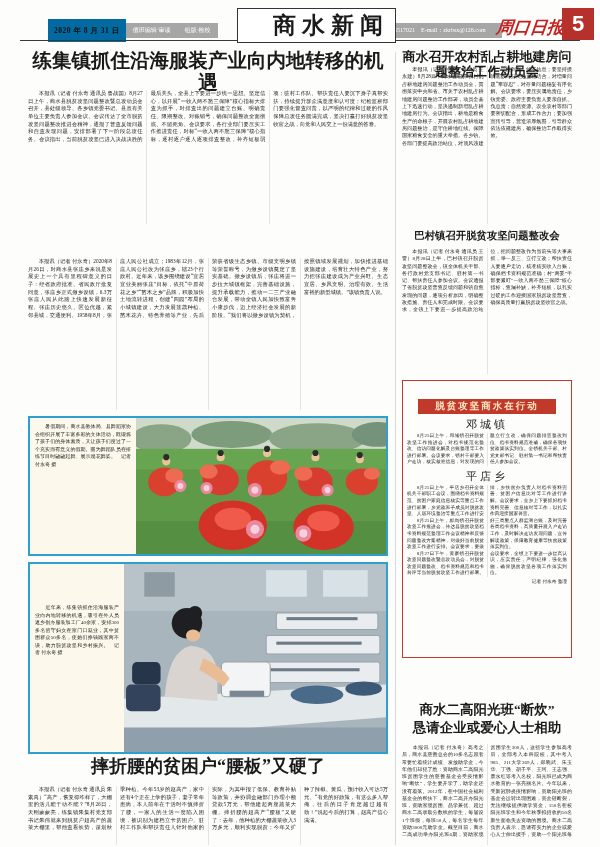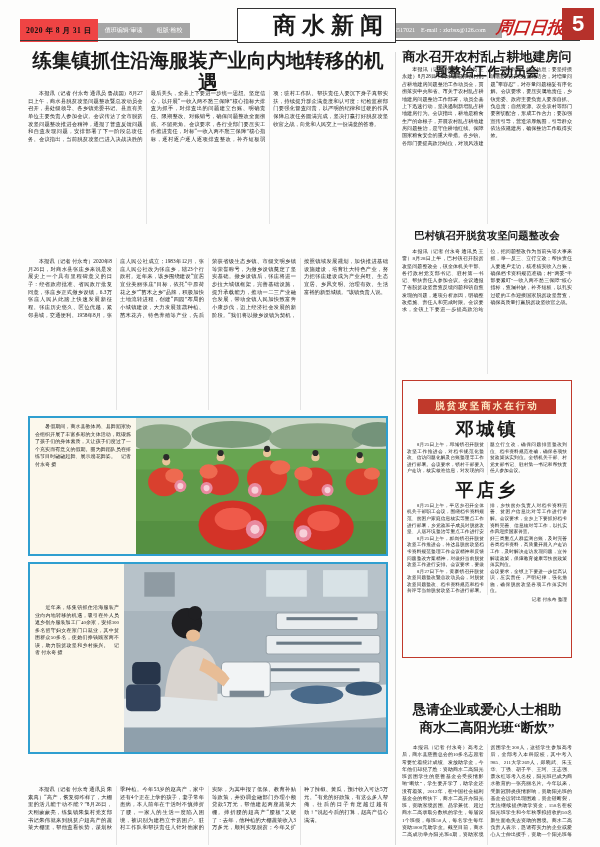--- a/index.html
+++ b/index.html
@@ -1,21 +1,21 @@
 <!DOCTYPE html>
 <html><head>
 <meta charset="utf-8">
 <style>
   html,body{margin:0;padding:0;background:#ffffff;}
   .page{position:relative;width:600px;height:847px;background:#fdfdfc;overflow:hidden;
         font-family:"Liberation Serif","DejaVu Serif",serif;color:#1a1a1a;}
   
   .hdr-bar{position:absolute;height:15px;display:flex;align-items:center;font-size:6px;}
   .bar-left{left:20px;top:23px;width:215px;}
-  .date-seg{background:#ef4444;color:#111;padding:6px 6px;height:11px;line-height:11px;font-size:7.5px;font-weight:bold;letter-spacing:.5px;}
+  .date-seg{background:#0369a1;color:#111;padding:6px 6px;height:11px;line-height:11px;font-size:7.5px;font-weight:bold;letter-spacing:.5px;margin-left:28px;}
   .cred-seg{background:#a6a6a6;color:#fff;padding:2px 7px;height:11px;line-height:11px;white-space:nowrap;}
   .bar-right{left:370px;top:23px;width:120px;background:#a6a6a6;color:#fff;padding:0 6px;height:15px;white-space:nowrap;overflow:hidden;}
   .hdr-rule{position:absolute;left:20px;right:20px;top:40px;border-top:1.5px solid #3a3a3a;}
   .edition-box{position:absolute;left:237px;top:8px;width:128px;height:33px;background:#fff;
                border:1.5px solid #333;display:flex;align-items:center;justify-content:center;
                font-size:23px;letter-spacing:6px;font-weight:600;z-index:3;padding-left:29px;}
   .masthead{position:absolute;left:496px;top:16px;width:62px;color:#c5201f;font-size:17px;
             font-weight:900;font-style:italic;letter-spacing:0px;transform:skewX(-6deg);white-space:nowrap;z-index:3;}
   .pagenum{position:absolute;left:562px;top:8px;width:32px;height:32px;background:#b6312b;color:#fff;
            display:flex;align-items:center;justify-content:center;font-size:22px;font-weight:bold;
@@ -26,21 +26,21 @@
   .body-txt{font-size:5.3px;line-height:1.45;text-align:justify;overflow:hidden;color:#222;}
   .col2{column-count:2;column-gap:7px;column-rule:1px solid #e4e4e4;}
   .col3{column-count:3;column-gap:8px;column-rule:1px solid #e4e4e4;}
   .col4{column-count:4;column-gap:8px;column-rule:1px solid #e4e4e4;}
   .vdivider{position:absolute;left:395px;top:52px;height:793px;border-left:1px solid #d9d9d9;}
   
   .action-box{position:absolute;left:402px;top:380px;width:170px;height:278px;
               border:1.5px solid #c0392b;box-sizing:border-box;padding:15px 4px;overflow:hidden;}
   .banner{margin:3px auto 1px;width:138px;height:15px;background:#c0392b;color:#ffe9c4;
           font-size:9.5px;font-weight:bold;display:flex;align-items:center;justify-content:center;letter-spacing:2px;}
-  .town-name{text-align:center;font-size:18px;font-weight:700;letter-spacing:3px;margin:3px 0 1px;}
+  .town-name{text-align:center;font-size:11px;font-weight:400;letter-spacing:3px;margin:3px 0 1px;}
   .town-body{font-size:4.7px;line-height:1.4;text-align:justify;}
   .box-credit{font-size:4.7px;text-align:right;margin-top:1px;}
   
   .photo-block{position:absolute;left:28px;width:360px;border:2px solid #2f9fd0;box-sizing:border-box;
                display:flex;background:#fcf8ec;}
   .caption{font-size:5px;line-height:1.5;text-align:justify;padding:5px 5px;color:#222;box-sizing:border-box;}
   .photo{flex:1;display:block;}
   .photo svg{display:block;width:100%;height:100%;}
   
   .yg-title{font-size:13.5px;font-weight:900;text-align:center;line-height:1.35;}
@@ -187,21 +187,22 @@
           <rect x="2" y="118" width="34" height="26" rx="5"></rect>
           <rect x="8" y="96" width="28" height="22" rx="5" fill="#27354a"></rect>
         </g>
         <ellipse cx="190" cy="128" rx="26" ry="9" fill="#4a6a8a"></ellipse>
         <ellipse cx="236" cy="122" rx="18" ry="7" fill="#3c5a78"></ellipse>
         <rect x="0" y="160" width="258" height="24" fill="#8fa0ac"></rect>
       </svg>
     </div>
   </div>
 
+  <div class="abs headline" style="left:28px;top:756px;width:360px;font-size:18px;">摔折腰的贫困户“腰板”又硬了</div>
   <div class="abs body-txt col4" style="left:28px;top:786px;width:360px;height:59px;">　　本报讯（记者 付永奇 通讯员 朱素真）“高产，恢复得咋样了，大棚里的活儿能干动不能？”8月26日，天刚蒙蒙亮，练集镇朱集村党支部书记朱伟就来到脱贫户赵高产的蔬菜大棚里，帮他查看长势，谋划秋季种植。今年53岁的赵高产，家中还有4个正在上学的孩子，妻子常年患病，本人前年在干活时不慎摔折了腰，一家人的生活一度陷入困境，被识别为建档立卡贫困户。驻村工作队和帮扶责任人针对他家的实际，为其申报了低保、教育补贴等政策，并协调金融部门办理小额贷款5万元，帮他建起两座蔬菜大棚。摔折腰的赵高产“腰板”又硬了：去年，他种植的大棚蔬菜收入3万多元，顺利实现脱贫；今年又扩种了辣椒、黄瓜，预计收入可达5万元。“有党的好政策，有这么多人帮俺，往后的日子肯定越过越有劲！”说起今后的打算，赵高产信心满满。</div>
 
   <div class="abs yg-title" style="left:402px;top:701px;width:170px;">
+    <div>商水二高阳光班“断炊”</div>
     <div>恳请企业或爱心人士相助</div>
-    <div>商水二高阳光班“断炊”</div>
   </div>
   <div class="abs body-txt col2" style="left:402px;top:744px;width:170px;height:101px;font-size:5px;">　　本报讯（记者 付永奇）高考之后，商水县慈善总会的10多名志愿者常要忙着统计成绩、发放助学金，今年他们却犯了愁：资助商水二高阳光班贫困学生的慈善基金会受疫情影响“断炊”，学生要开学了，助学金还没有着落。2012年，在中国社会福利基金会的帮扶下，商水二高开办阳光班，资助家境贫困、品学兼优、超过商水二高录取分数线的学生，每届设1个班级，每班50人，每名学生每年资助3000元助学金。截至目前，商水二高成功举办阳光班6期，资助家境贫困学生300人，这些学生参加高考后，全部考入本科院校，其中考入985、211大学269人，郑晓武、朱玉华、丁强、胡子平、王珂、王志强、聂永红等考入名校，阳光班已成为商水教育的一张亮丽名片。今年以来，受新冠肺炎疫情影响，资助阳光班的基金会运转出现困难，资金链断裂，无法继续提供助学资金，150名在校阳光班学生和今年秋季拟招收的50名新生面临失去资助的困境。商水二高负责人表示，恳请有实力的企业或爱心人士伸出援手，资助一个阳光班每年需30万元，可冠名命名班级，企业或爱心人士也可以结对资助。咨询电话：13949992590 联系人：苏主任</div>
 
 </div>
 
 </body></html>

